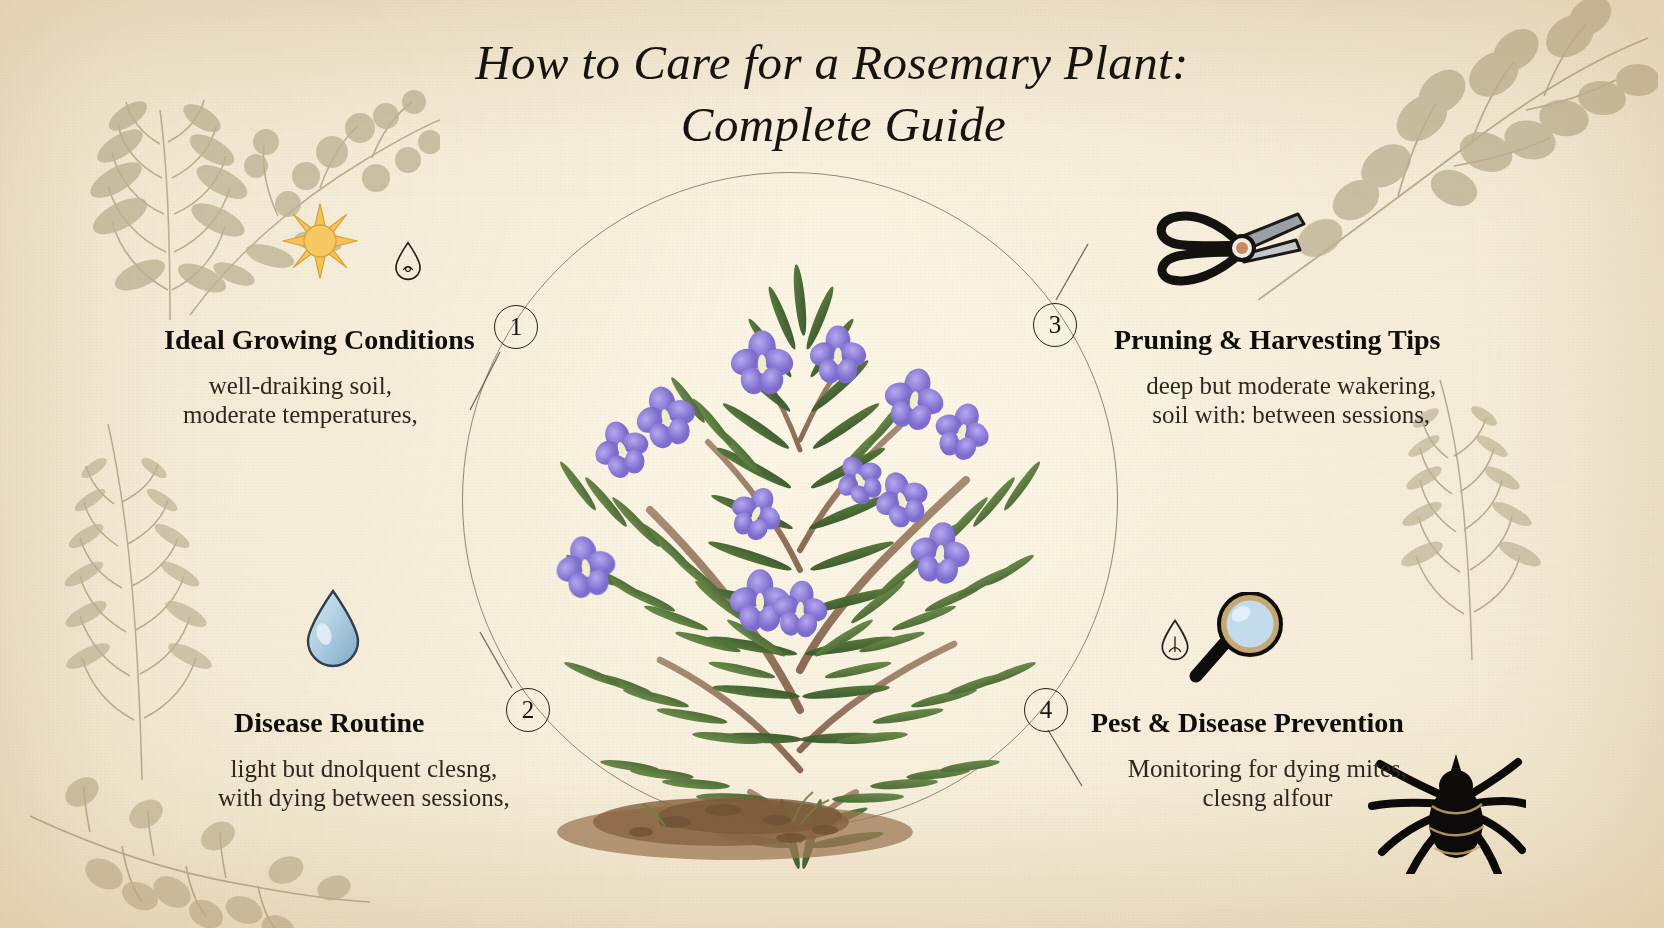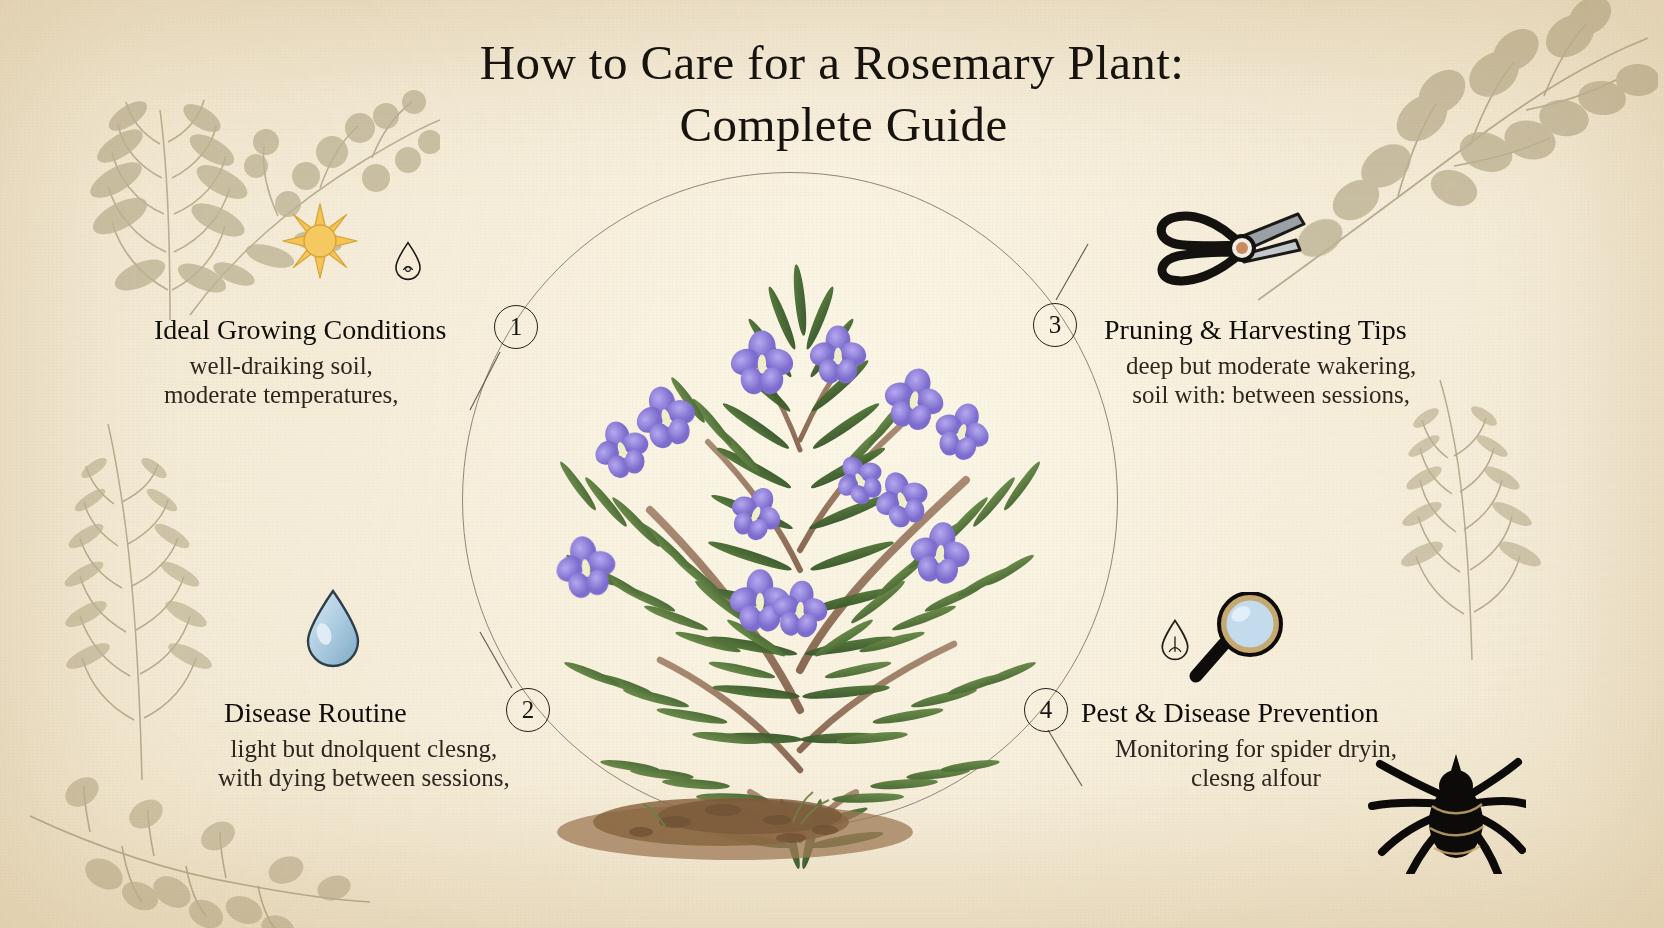--- a/index.html
+++ b/index.html
@@ -43,20 +43,21 @@
 
   .title {
     position: absolute;
     left: 0; right: 0;
     top: 32px;
     text-align: center;
     color: #17130e;
     font-size: 49px;
     line-height: 62px;
     letter-spacing: .4px;
+    font-style: italic;
   }
   .title .l2 { display: block; margin-left: 23px; }
 
   
   .ring {
     position: absolute;
     left: 462px; top: 172px;
     width: 654px; height: 654px;
     border: 1.3px solid #7d7364;
     border-radius: 50%;
@@ -79,23 +80,23 @@
   .num-1 { left: 494px;  top: 305px; }
   .num-2 { left: 506px;  top: 688px; }
   .num-3 { left: 1033px; top: 303px; }
   .num-4 { left: 1024px; top: 688px; }
 
   .leader { position: absolute; pointer-events: none; }
 
   
   .block { position: absolute; }
   .block h2 {
-    margin: 6px;
+    margin: 16px;
     font-size: 28px;
-    font-weight: 400;
+    font-weight: 700;
     color: #100e0a;
     line-height: 34px;
     white-space: nowrap;
   }
   .block p {
     margin: 4px 0 0 0;
     font-size: 25px;
     line-height: 25px;
     color: #2e2720;
     white-space: nowrap;
@@ -661,17 +662,17 @@
   </div>
 
   <div class="block blk-3">
     <h2>Pruning &amp; Harvesting Tips</h2>
     <p>deep but moderate wakering,</p>
     <p>soil with: between sessions,</p>
   </div>
 
   <div class="block blk-4">
     <h2>Pest &amp; Disease Prevention</h2>
-    <p>Monitoring for spider dryin,</p>
+    <p>Monitoring for dying mites,</p>
     <p>clesng alfour</p>
   </div>
 
 </div>
 
 </body></html>

